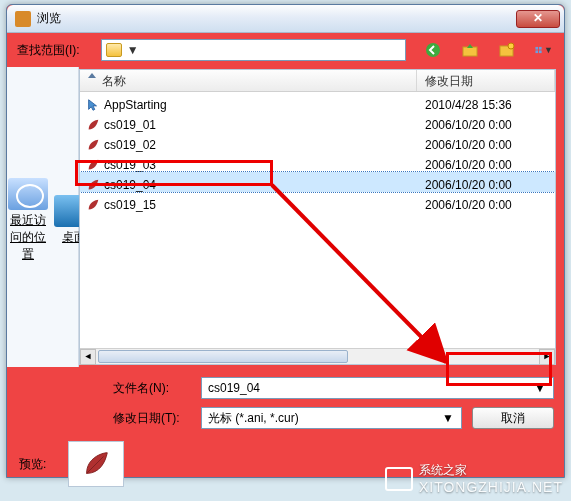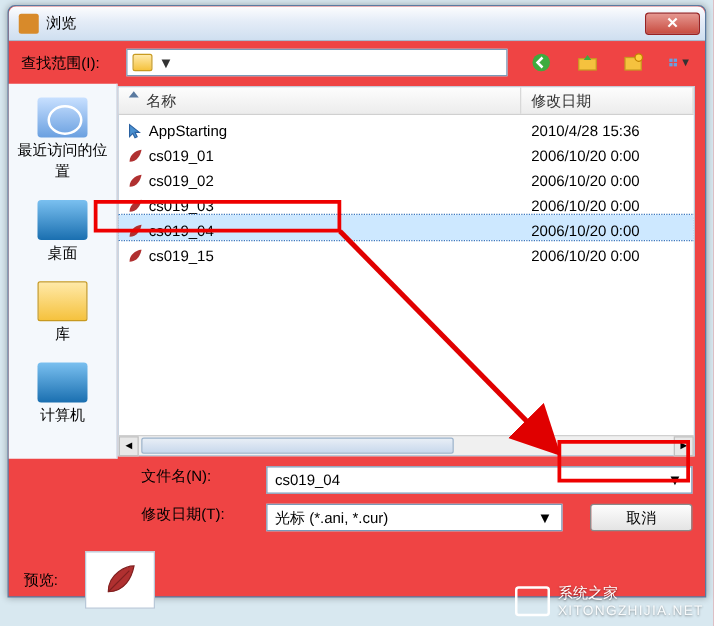--- a/index.html
+++ b/index.html
@@ -17,21 +17,21 @@
 .folder-combo { flex: 1; height: 22px; background: #fff; border: 1px solid #7a9ab8; display: flex; align-items: center; padding: 0 4px; }
 .folder-combo .fc-icon { width: 16px; height: 14px; background: linear-gradient(#ffe9a8,#f5c23e); border: 1px solid #c89a20; border-radius: 2px; margin-right: 4px;}
 .folder-combo .fc-text { flex: 1; }
 .folder-combo .fc-arrow { width: 14px; text-align: center; color: #333;}
 .tb-icon { width: 20px; height: 20px; display: flex; align-items: center; justify-content: center; border: 1px solid transparent; border-radius: 3px; cursor: pointer;}
 .tb-icon svg { width: 16px; height: 16px; }
 .tb-view { display:flex; align-items:center; gap:2px;}
 .tb-view .arrow{font-size:9px;color:#333;}
 
 .body-row { display: flex; height: 300px; }
-.places { width: 87px; background: #f4f8fc; border-right: 1px solid #d0dae6; display: flex; flex-direction: column; align-items: center; padding-top: 6px; gap: 4px;}
+.places { width: 72px; background: #f4f8fc; border-right: 1px solid #d0dae6; display: flex; align-items: center; padding-top: 6px; gap: 4px; text-decoration: underline;}
 .place { width: 84px; text-align: center; padding: 4px 0; cursor: pointer; border:1px solid transparent; border-radius:2px;}
 .place .pic { width: 40px; height: 32px; margin: 0 auto 2px; }
 .pic-recent { background: linear-gradient(#c8e0ff,#6aa0e0); border-radius:3px; position:relative;}
 .pic-recent:after{content:"";position:absolute;left:8px;top:6px;width:24px;height:20px;border:2px solid #fff;border-radius:50%;}
 .pic-desktop { background: linear-gradient(#7ac0f0,#1a6fb0); border-radius:3px;}
 .pic-lib { background: linear-gradient(#ffe9a8,#f5c23e); border:1px solid #c89a20; border-radius:2px;}
 .pic-computer { background: linear-gradient(#7ac0f0,#1a6fb0); border-radius:3px;}
 .pic-network { background:#4a90d0; border-radius:50%; position:relative;}
 .pic-network:after{content:"";position:absolute;left:10px;top:8px;width:20px;height:16px;background:#cde8ff;border:1px solid #2a6aa0;}
 
@@ -51,35 +51,35 @@
 .hscroll{height:16px;background:#f0f0f0;border-top:1px solid #d0d0d0;position:relative;}
 .hscroll .thumb{position:absolute;left:18px;top:1px;height:13px;width:250px;background:linear-gradient(#e8eef6,#c8d8ec);border:1px solid #9ab2cc;border-radius:2px;}
 .hscroll .arr{position:absolute;top:0;width:16px;height:16px;background:#e8e8e8;border:1px solid #c0c0c0;text-align:center;line-height:12px;font-size:9px;}
 .hscroll .arr.l{left:0;} .hscroll .arr.r{right:0;}
 
 .red-box-sel{position:absolute; left:75px; top:160px; width:198px; height:26px; border:3px solid #e00; pointer-events:none;}
 .red-box-btn{position:absolute; left:446px; top:352px; width:106px; height:34px; border:3px solid #e00; pointer-events:none;}
 .red-arrow{position:absolute; left:0; top:0; width:571px; height:501px; pointer-events:none;}
 
 .bottom{padding:6px 10px 0 106px;}
-.formrow{display:flex; height:30px; gap:22px;}
+.formrow{display:flex; align-items:center; height:30px; gap:10px;}
 .formrow label{width:78px;}
 .combo{flex:1; height:22px; background:#fff; border:1px solid #7a9ab8; display:flex; align-items:center; padding:0 6px;}
 .combo .ctext{flex:1;}
 .combo .carrow{width:14px;text-align:center;}
 .btn{width:82px;height:22px;background:linear-gradient(#fdfdfd,#e4e4e4);border:1px solid #8a8a8a;border-radius:3px;cursor:pointer;}
 .btn.primary{border:1px solid #3a8edc; box-shadow:0 0 3px #6ab4f4; background:linear-gradient(#f4faff,#d4ecff);}
 
 .preview-row{display:flex; align-items:center; gap:22px; margin:8px 0 0 12px;}
 .preview-box{width:56px;height:46px;border:1px solid #b8c8d8;background:#fff;display:flex;align-items:center;justify-content:center;}
 .preview-box svg{width:30px;height:30px;}
 
 .watermark{position:absolute;right:8px;bottom:6px;color:#fff;font-size:14px;display:flex;align-items:center;gap:6px;text-shadow:0 1px 2px rgba(0,0,0,.5);}
 .watermark .logo{width:28px;height:24px;border:2px solid #fff;border-radius:3px;}
-.watermark .sub{font-size:11px;letter-spacing:1px;opacity:.85;display:block;}
+.watermark .sub{font-size:14px;letter-spacing:1px;opacity:.85;display:block;}
 </style>
 </head>
 <body>
 
 <div class="dialog">
 
   <div class="titlebar">
     <div class="title-icon"></div>
     <div class="title">浏览</div>
     <div class="close-btn">✕</div>

